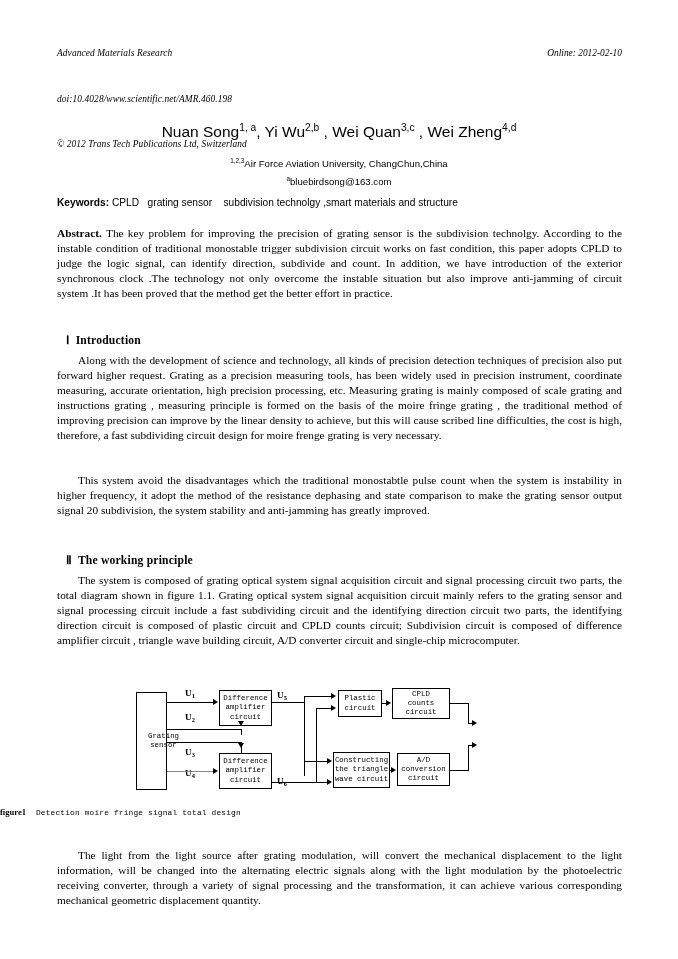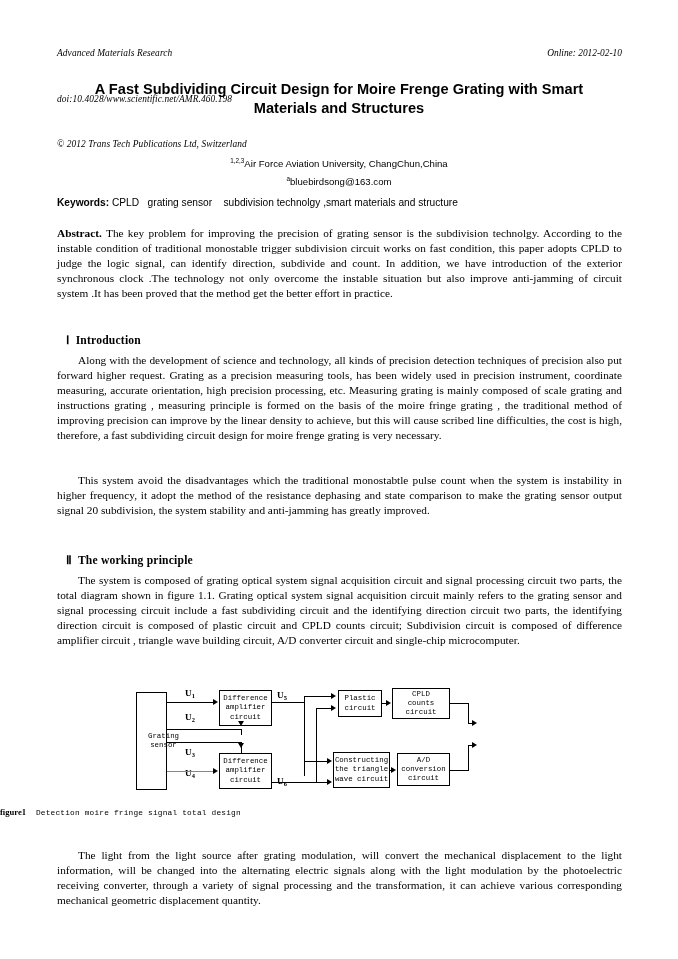--- a/index.html
+++ b/index.html
@@ -102,22 +102,24 @@
       <div class="hdr-right">Online: 2012-02-10</div>
     </div>
     <div class="hdr-row">
         <div class="hdr-left">doi:10.4028/www.scientific.net/AMR.460.198</div>
       </div>
     <div class="hdr-row">
         <div class="hdr-left">© 2012 Trans Tech Publications Ltd, Switzerland</div>
       </div>
   </div>
 
-  <div class="title">A Fast Subdividing Circuit Design for Moire Frenge Grating with Smart Materials and Structures</div>
-
+
+  <div class="authors">
+    <span><span>Nuan Song</span><sup>1, a</sup><span>, </span></span><span><span>Yi Wu</span><sup>2,b</sup><span> , </span></span><span><span>Wei Quan</span><sup>3,c</sup><span> , </span></span><span><span>Wei Zheng</span><sup>4,d</sup></span>
+  </div>
 
   <div class="affil"><sup>1,2,3</sup><span>Air Force Aviation University, ChangChun,China</span></div>
   <div class="email"><sup>a</sup><span>bluebirdsong@163.com</span></div>
 
   <div class="keywords"><b>Keywords:</b><span> CPLD   grating sensor    subdivision technolgy ,smart materials and structure</span></div>
 
   <div class="para" style="top:226px;"><b>Abstract.</b><span> The key problem for improving the precision of grating sensor is the subdivision technolgy. According to the instable condition of traditional monostable trigger subdivision circuit works on fast condition, this paper adopts CPLD to judge the logic signal, can identify direction, subdivide and count. In addition, we have introduction of the exterior synchronous clock .The technology not only overcome the instable situation but also improve anti-jamming of circuit system .It has been proved that the method get the better effort in practice.</span></div>
 
   <div class="heading" style="top:333px;"><span class="num">Ⅰ</span><span>Introduction</span></div>
   <div class="para indent" style="top:353px;">Along with the development of science and technology, all kinds of precision detection techniques of precision also put forward higher request. Grating as a precision measuring tools, has been widely used in precision instrument, coordinate measuring, accurate orientation, high precision processing, etc. Measuring grating is mainly composed of scale grating and instructions grating , measuring principle is formed on the basis of the moire fringe grating , the traditional method of improving precision can improve by the linear density to achieve, but this will cause scribed line difficulties, the cost is high, therefore, a fast subdividing circuit design for moire frenge grating is very necessary.</div>

